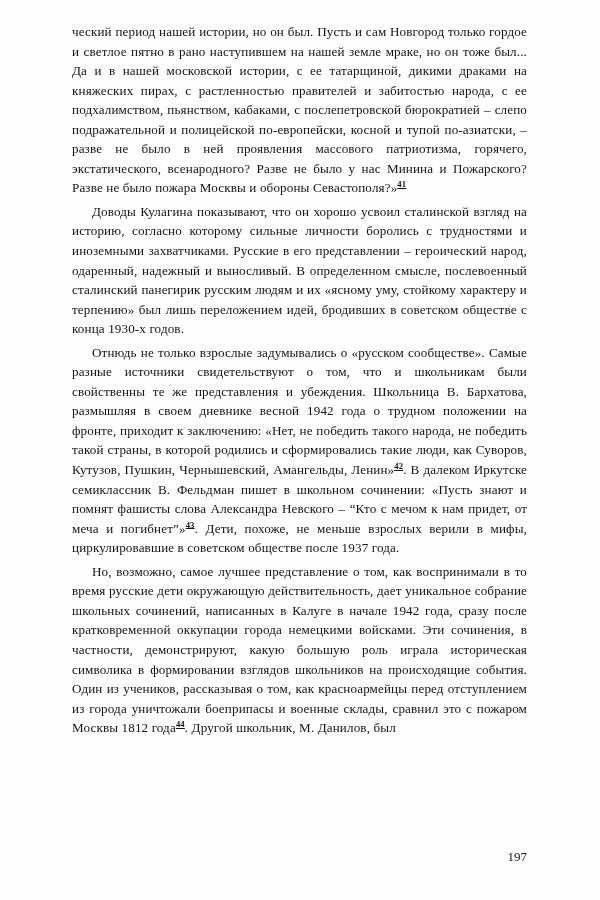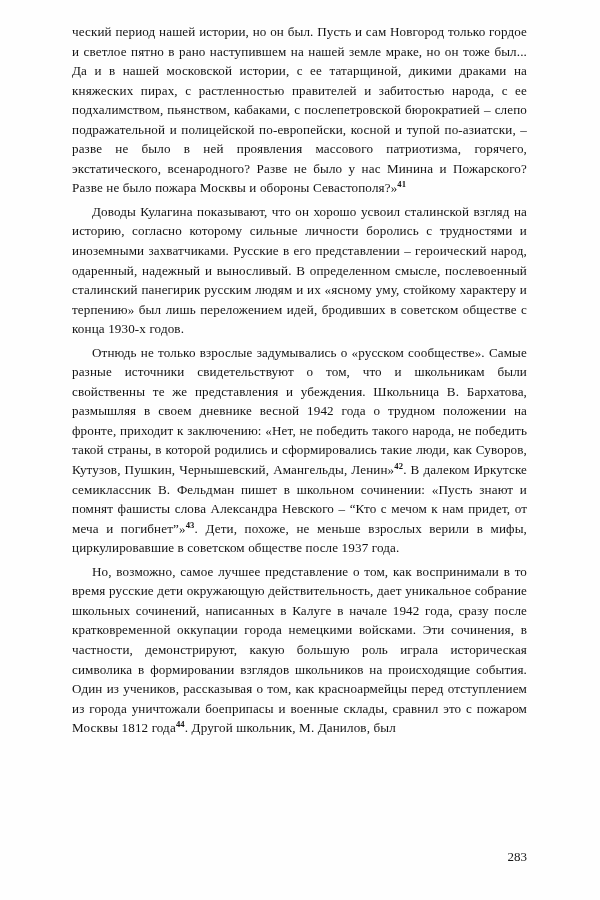--- a/index.html
+++ b/index.html
@@ -55,20 +55,21 @@
   
   p.gap-before {
     margin-top: 19.5px;
   }
 
   sup.fn {
     font-size: 0.66em;
     vertical-align: super;
     line-height: 0;
     font-weight: 600;
+    text-decoration: underline;
   }
 
   .folio {
     position: absolute;
     left: 72px;
     top: 849px;
     width: 455px;
     text-align: right;
     font-size: 13px;
     line-height: 16px;
@@ -94,15 +95,15 @@
     <p class="para indent">
       <span>Отнюдь не только взрослые задумывались о «русском сообществе». Самые разные источники свидетельствуют о том, что и школьникам были свойственны те же представления и убеждения. Школьница В. Бархатова, размышляя в своем дневнике весной 1942 года о трудном положении на фронте, приходит к заключению: «Нет, не победить такого народа, не победить такой страны, в которой родились и сформировались такие люди, как Суворов, Кутузов, Пушкин, Чернышевский, Амангельды, Ленин»</span><sup class="fn">42</sup><span>. В далеком Иркутске семиклассник В. Фельдман пишет в школьном сочинении: «Пусть знают и помнят фашисты слова Александра Невского – “Кто с мечом к нам придет, от меча и погибнет”»</span><sup class="fn">43</sup><span>. Дети, похоже, не меньше взрослых верили в мифы, циркулировавшие в советском обществе после 1937 года.</span>
     </p>
 
     <p class="para indent">
       <span>Но, возможно, самое лучшее представление о том, как воспринимали в то время русские дети окружающую действительность, дает уникальное собрание школьных сочинений, написанных в Калуге в начале 1942 года, сразу после кратковременной оккупации города немецкими войсками. Эти сочинения, в частности, демонстрируют, какую большую роль играла историческая символика в формировании взглядов школьников на происходящие события. Один из учеников, рассказывая о том, как красноармейцы перед отступлением из города уничтожали боеприпасы и военные склады, сравнил это с пожаром Москвы 1812 года</span><sup class="fn">44</sup><span>. Другой школьник, М. Данилов, был</span>
     </p>
 
   </div>
 
-  <div class="folio">283</div>
+  <div class="folio">197</div>
 
 </div>
 
 </body></html>

